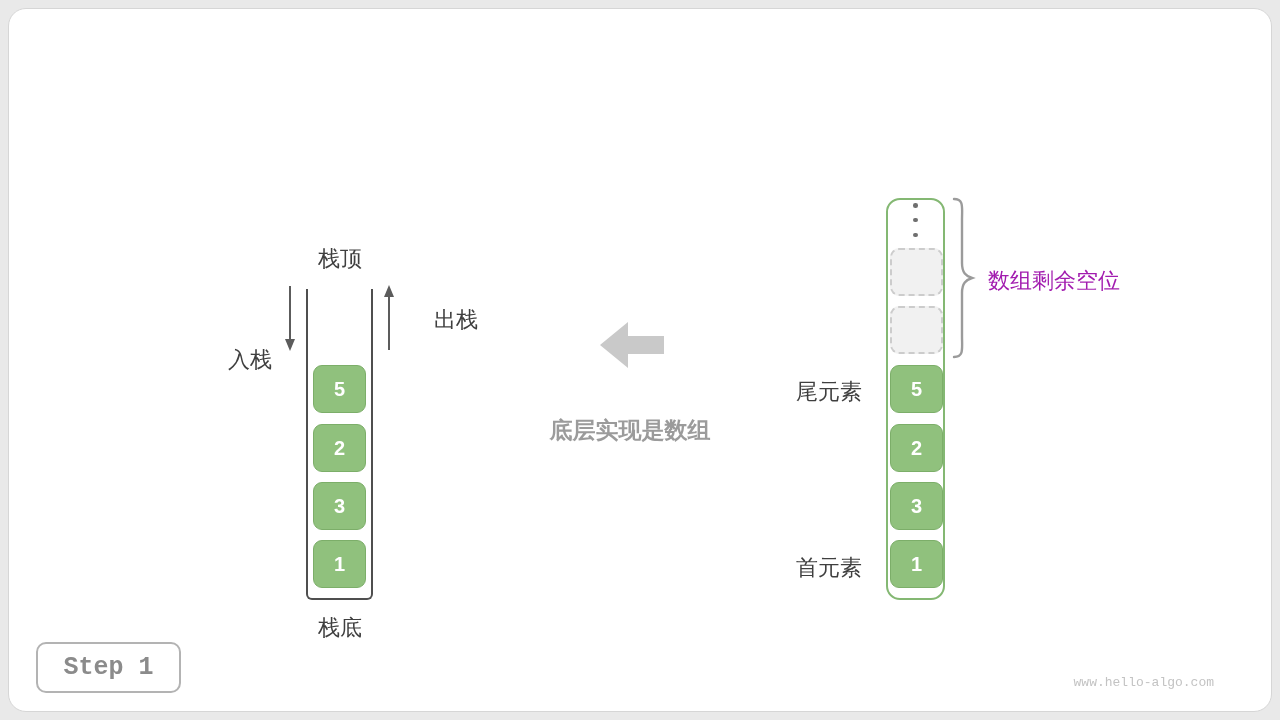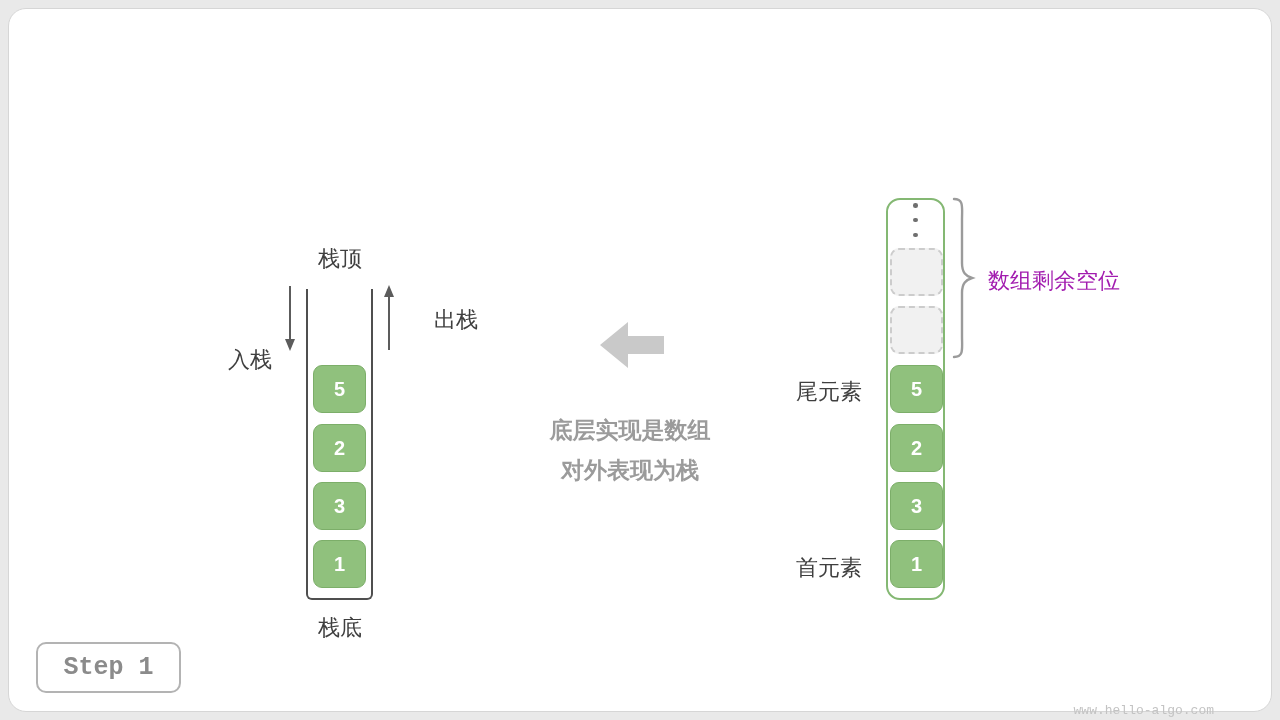--- a/index.html
+++ b/index.html
@@ -32,21 +32,21 @@
                      border:2px solid #84b873; border-radius:14px; background:#ffffff; }
 
   .dots { left:905px; top:203px; width:21px; height:34px; display:flex; flex-direction:column;
           align-items:center; justify-content:space-between; }
   .dots i { display:block; width:4.5px; height:4.5px; border-radius:50%; background:#6f6f6f; }
 
   .step-badge { left:36px; top:642px; width:145px; height:51px; background:#ffffff;
                 border:2px solid #b3b3b3; border-radius:10px; display:flex; align-items:center; justify-content:center;
                 font-family:"Liberation Mono","DejaVu Sans Mono",monospace; font-size:25px; font-weight:bold; color:#8b8b8b; }
 
-  .watermark { right:66px; top:703px; font-family:"Liberation Mono","DejaVu Sans Mono",monospace;
+  .watermark { right:66px; top:675px; font-family:"Liberation Mono","DejaVu Sans Mono",monospace;
                font-size:13px; color:#c3c3c3; }
 </style>
 </head>
 <body>
 
 <div class="canvas">
   <div class="card"></div>
 
   <div class="abs lbl-dark" style="left:300px; top:244px; width:80px; text-align:center;">栈顶</div>
 
@@ -68,21 +68,20 @@
   <div class="abs cell green" style="left:313px; top:424px;">2</div>
   <div class="abs cell green" style="left:313px; top:482px;">3</div>
   <div class="abs cell green" style="left:313px; top:540px;">1</div>
 
   <div class="abs lbl-dark" style="left:300px; top:613px; width:80px; text-align:center;">栈底</div>
 
   <svg class="abs" style="left:600px; top:322px;" width="64" height="46" viewBox="0 0 64 46">
     <polygon points="0,23 28,0 28,14 64,14 64,32 28,32 28,46" fill="#c9c9c9"></polygon>
   </svg>
   <div class="abs center-text" style="left:470px; top:415px;">底层实现是数组</div>
-  <div class="abs center-text" style="left:470px; top:455px;">对外表现为栈</div>
 
   <div class="abs array-container"></div>
 
   <div class="abs dots">
       <i></i>
       <i></i>
       <i></i>
     </div>
 
   <div class="abs cell empty" style="left:890px; top:248px;"></div>

